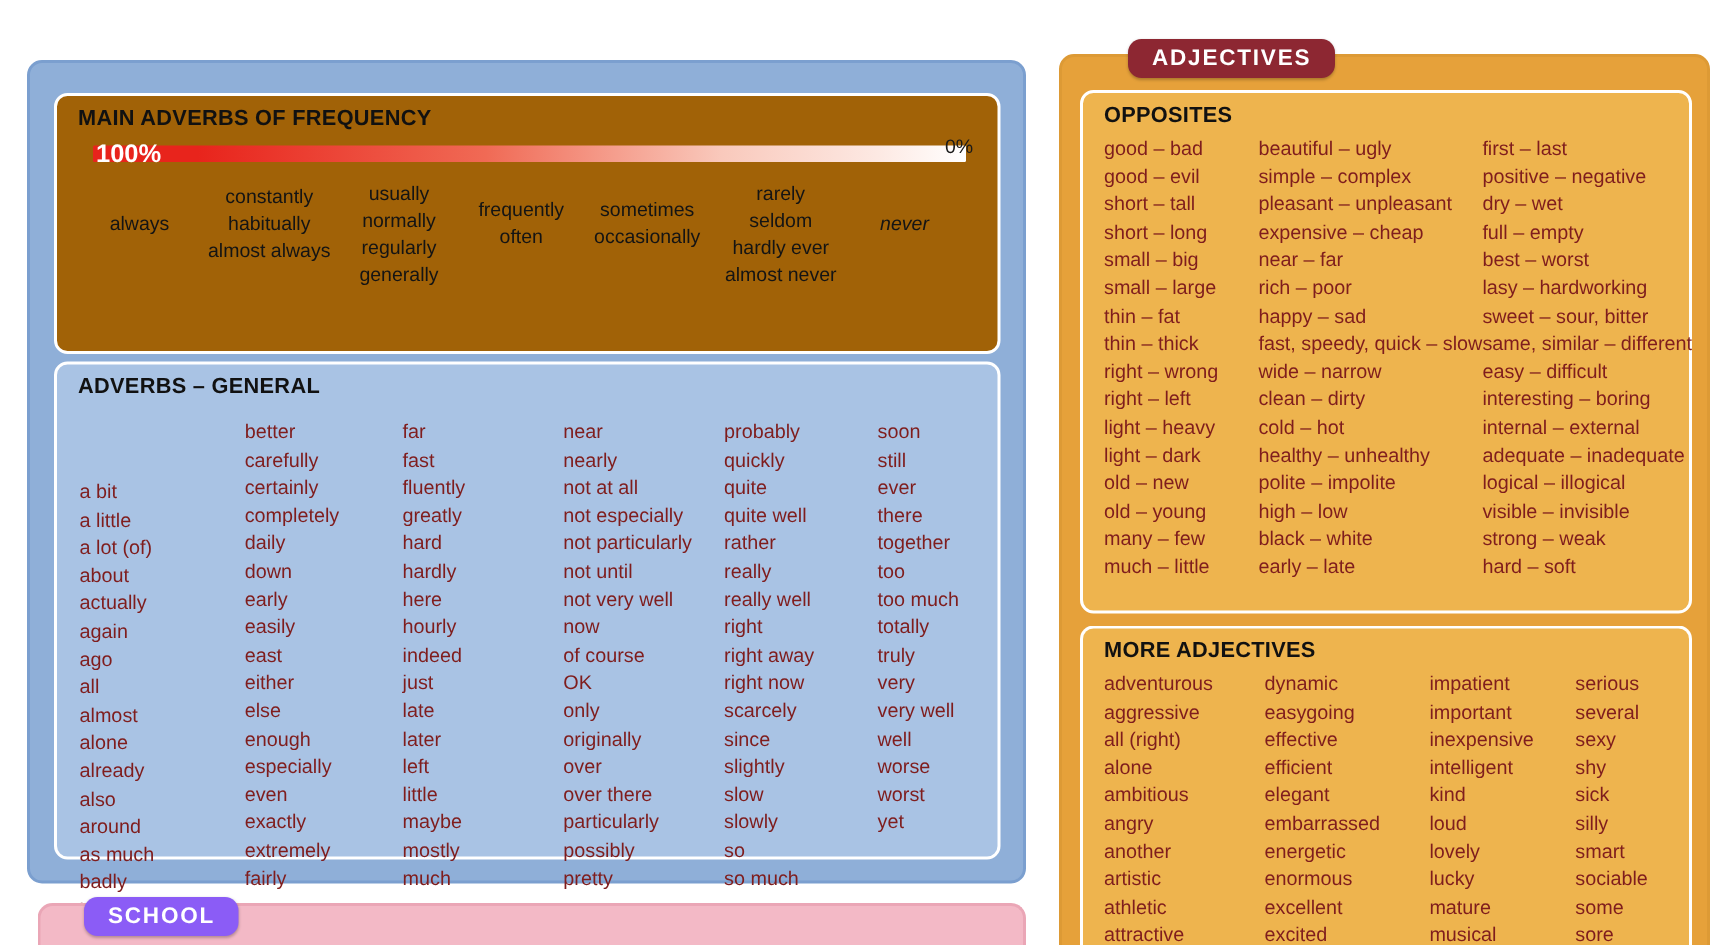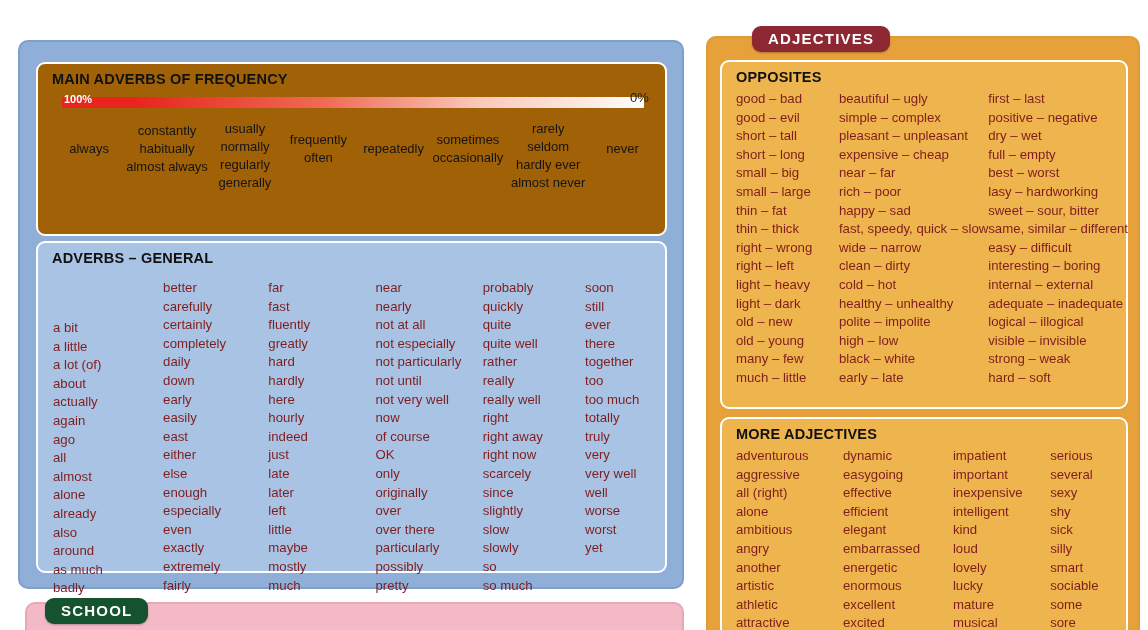--- a/index.html
+++ b/index.html
@@ -30,21 +30,21 @@
     color: #ffffff;
     font-weight: bold;
     letter-spacing: 1.2px;
     font-size: 15px;
     padding: 4px 16px 5px 16px;
     z-index: 5;
     box-shadow: 0 1px 2px rgba(0,0,0,0.25);
   }
   .pill-adverbs { left: 38px; top: 29px; background: #e8a33d; }
   .pill-adjectives { left: 752px; top: 26px; background: #8d2732; }
-  .pill-school { left: 45px; top: 598px; background: #14532d; }
+  .pill-school { left: 56px; top: 598px; background: #8b5cf6; }
 
   
   .panel {
     position: absolute;
     border-radius: 10px;
   }
   .panel-adverbs {
     left: 18px; top: 40px;
     width: 662px; height: 545px;
     background: #8fafd8;
@@ -108,21 +108,21 @@
   .freq-bar {
     position: absolute;
     left: 24px; top: 33px;
     width: 582px; height: 11px;
     background: linear-gradient(to right, #e8241c 0%, #e8241c 12%, #f06a55 45%, #f9c9bc 72%, #fde9e3 90%, #ffffff 100%);
     border-radius: 1px;
   }
   .freq-100 {
     position: absolute;
     left: 26px; top: 29px;
-    font-size: 11px;
+    font-size: 17px;
     color: #ffffff;
     font-weight: bold;
   }
   .freq-0 {
     position: absolute;
     left: 592px; top: 26px;
     font-size: 13px;
     color: #1a1a1a;
   }
 
@@ -199,34 +199,31 @@
         <div class="freq-col" style="width:78px; padding-top:-8px;">
           <div>usually</div>
           <div>normally</div>
           <div>regularly</div>
           <div>generally</div>
         </div>
         <div class="freq-col" style="width:85px; padding-top:11px;">
           <div>frequently</div>
           <div>often</div>
         </div>
-        <div class="freq-col" style="width:82px; padding-top:20px;">
-          <div>repeatedly</div>
-        </div>
         <div class="freq-col" style="width:83px; padding-top:11px;text-align:center;">
           <div>sometimes</div>
           <div>occasionally</div>
         </div>
         <div class="freq-col" style="width:95px; padding-top:-8px;">
           <div>rarely</div>
           <div>seldom</div>
           <div>hardly ever</div>
           <div>almost never</div>
         </div>
-        <div class="freq-col" style="width:70px; padding-top:20px;">
+        <div class="freq-col" style="width:70px; padding-top:20px;font-style:italic;">
           <div>never</div>
         </div>
       </div>
     </div>
 
     <div class="box box-general">
       <div class="box-title">ADVERBS – GENERAL</div>
       <div class="wordgrid grid-general">
         <div class="wordcol">
           <div>a bit</div>

